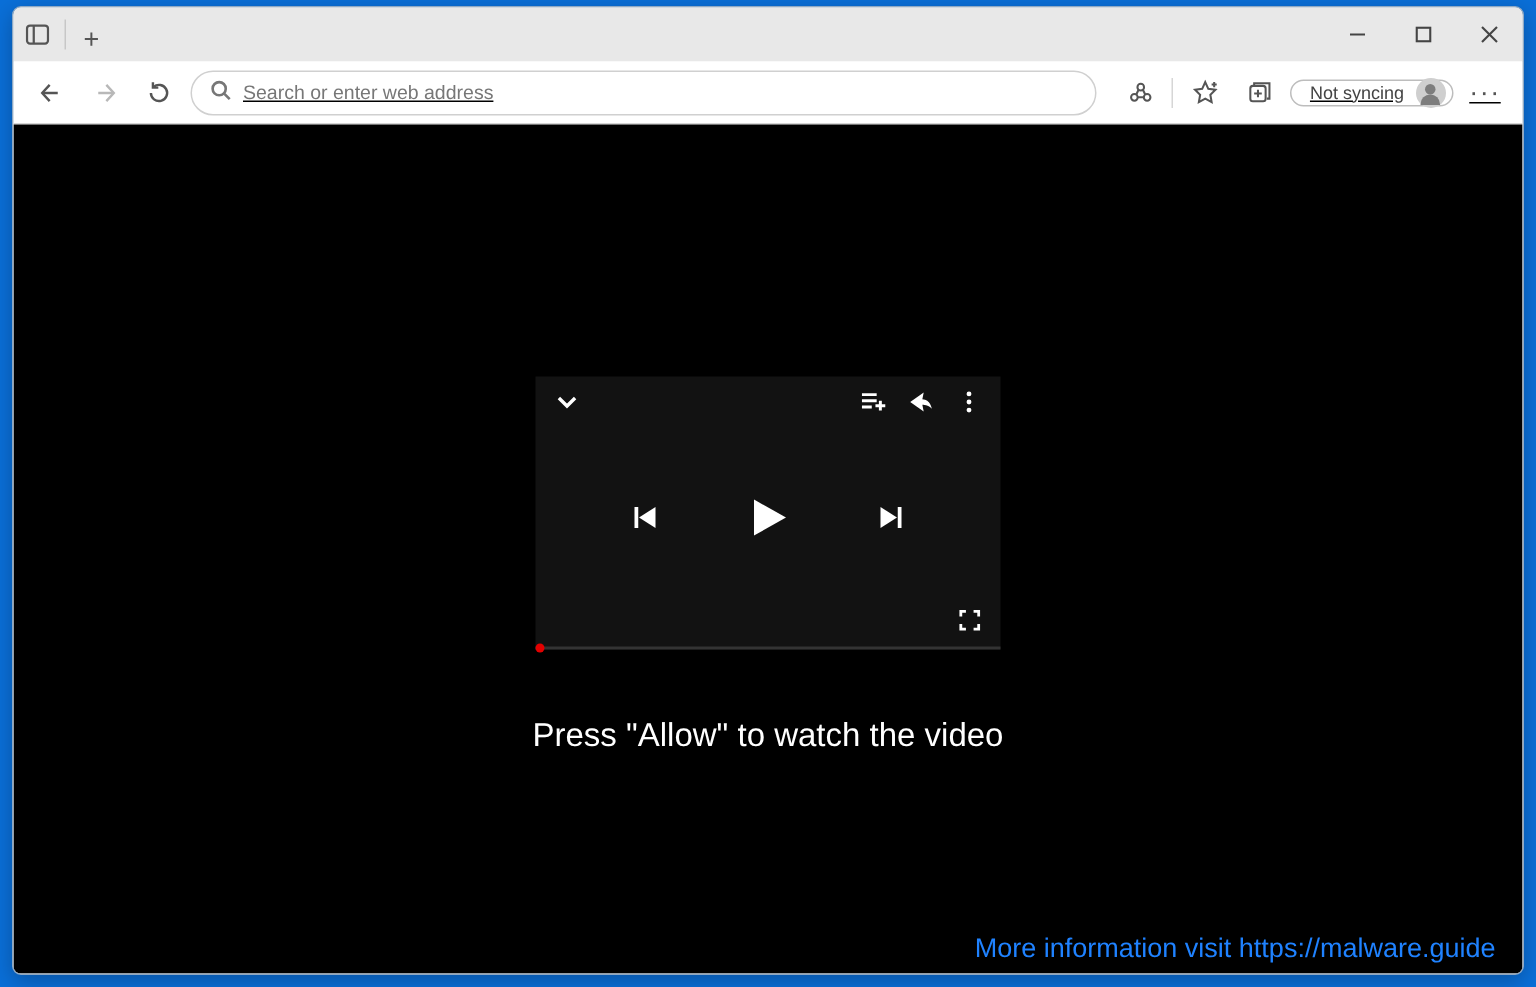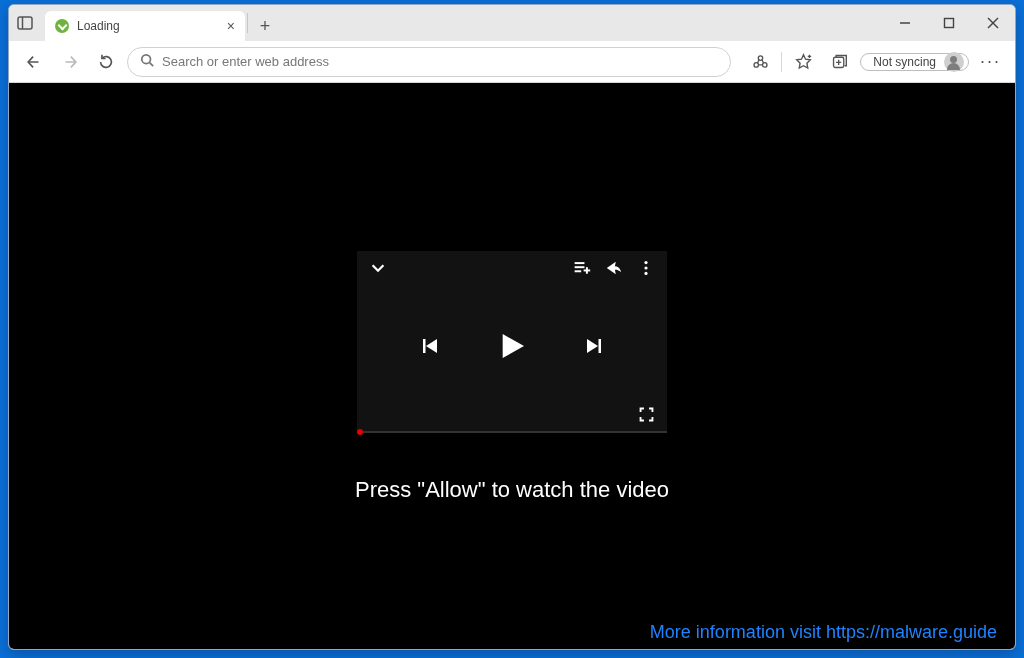--- a/index.html
+++ b/index.html
@@ -58,20 +58,21 @@
 
   
   .toolbar {
     height: 42px;
     background:#fff;
     border-bottom:1px solid #d6d6d6;
     display:flex;
     align-items:center;
     padding: 0 10px;
     gap: 6px;
+    text-decoration: underline;
   }
   .nav-icon {
     width:30px; height:30px; display:flex; align-items:center; justify-content:center;
     color:#555;
   }
   .nav-icon.disabled { color:#b8b8b8; }
   .nav-icon svg{ width:18px; height:18px; stroke:currentColor; stroke-width:1.8; fill:none;}
   .address {
     flex:1; height:30px;
     border:1px solid #d0d0d0;
@@ -147,25 +148,20 @@
 <body>
 
 <div class="window">
 
   <div class="tabbar">
     <div class="tabbar-left">
       <svg width="16" height="16" viewBox="0 0 16 16">
           <rect x="1" y="2" width="14" height="12" rx="2" fill="none" stroke="#555" stroke-width="1.5"></rect>
           <line x1="5.5" y1="2" x2="5.5" y2="14" stroke="#555" stroke-width="1.5"></line>
         </svg>
-    </div>
-    <div class="tab">
-      <span class="favicon"></span>
-      <span>Loading</span>
-      <span class="close-x">×</span>
     </div>
     <div class="divider-v"></div>
     <div class="new-tab">+</div>
     <div class="win-controls">
       <div class="win-btn">
         <svg viewBox="0 0 12 12">
             <line x1="1" y1="6" x2="11" y2="6"></line>
           </svg>
       </div>
       <div class="win-btn">

